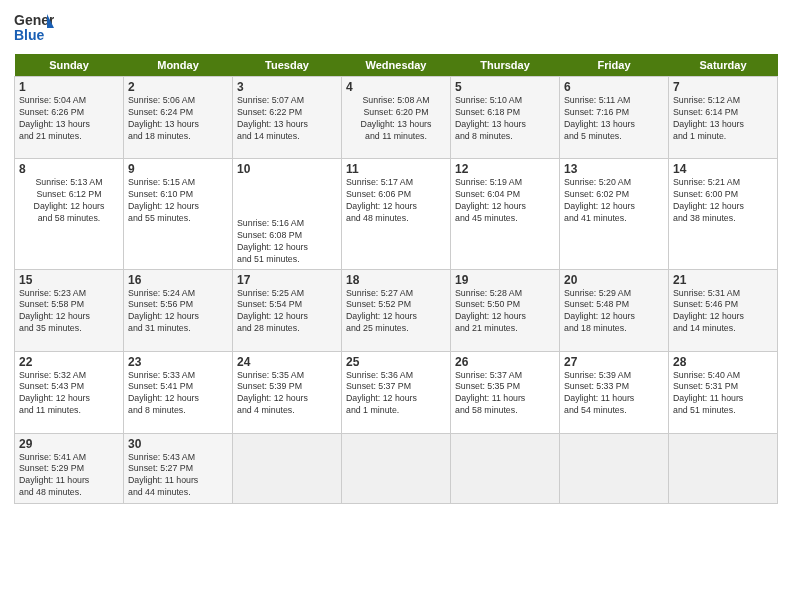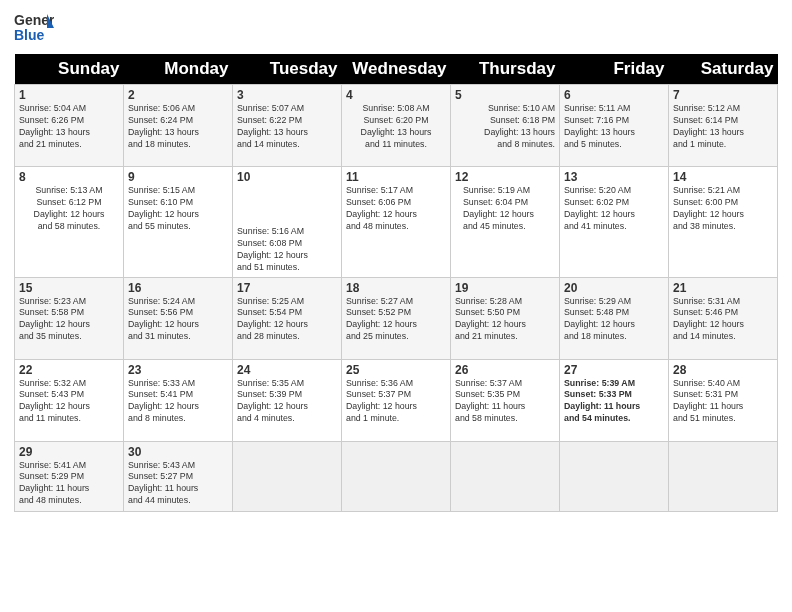--- a/index.html
+++ b/index.html
@@ -37,25 +37,25 @@
     .location {
       font-size: 13px;
       color: #555;
     }
     table {
       width: 100%;
       border-collapse: collapse;
       font-size: 9.5px;
     }
     th {
-      background: #000000;
+      background: #4d7c0f;
       color: #fff;
       padding: 5px 4px;
-      text-align: right;
-      font-size: 17px;
+      text-align: center;
+      font-size: 11px;
       font-weight: bold;
     }
     td {
       border: 1px solid #ccc;
       vertical-align: top;
       padding: 3px 4px;
       width: 14.28%;
       height: 82px;
     }
     tr:nth-child(odd) td {
@@ -138,21 +138,21 @@
           </td>
           <td>
             <span class="day-num">4</span>
             <div class="day-info" style="white-space: pre-line; text-align: center;">Sunrise: 5:08 AM
 Sunset: 6:20 PM
 Daylight: 13 hours
 and 11 minutes.</div>
           </td>
           <td>
             <span class="day-num">5</span>
-            <div class="day-info" style="white-space: pre-line; text-align: right;">Sunrise: 5:10 AM
+            <div class="day-info" style="white-space: pre-line;">Sunrise: 5:10 AM
 Sunset: 6:18 PM
 Daylight: 13 hours
 and 8 minutes.</div>
           </td>
           <td>
             <span class="day-num">6</span>
             <div class="day-info" style="white-space: pre-line;">Sunrise: 5:11 AM
 Sunset: 7:16 PM
 Daylight: 13 hours
 and 5 minutes.</div>
@@ -189,21 +189,21 @@
           </td>
           <td>
             <span class="day-num">11</span>
             <div class="day-info" style="white-space: pre-line;">Sunrise: 5:17 AM
 Sunset: 6:06 PM
 Daylight: 12 hours
 and 48 minutes.</div>
           </td>
           <td>
             <span class="day-num">12</span>
-            <div class="day-info" style="white-space: pre-line; margin-left: 8px;">Sunrise: 5:19 AM
+            <div class="day-info" style="white-space: pre-line;">Sunrise: 5:19 AM
 Sunset: 6:04 PM
 Daylight: 12 hours
 and 45 minutes.</div>
           </td>
           <td>
             <span class="day-num">13</span>
             <div class="day-info" style="white-space: pre-line;">Sunrise: 5:20 AM
 Sunset: 6:02 PM
 Daylight: 12 hours
 and 41 minutes.</div>
@@ -298,21 +298,21 @@
           </td>
           <td>
             <span class="day-num">26</span>
             <div class="day-info" style="white-space: pre-line;">Sunrise: 5:37 AM
 Sunset: 5:35 PM
 Daylight: 11 hours
 and 58 minutes.</div>
           </td>
           <td>
             <span class="day-num">27</span>
-            <div class="day-info" style="white-space: pre-line; font-weight: bold;">Sunrise: 5:39 AM
+            <div class="day-info" style="white-space: pre-line;">Sunrise: 5:39 AM
 Sunset: 5:33 PM
 Daylight: 11 hours
 and 54 minutes.</div>
           </td>
           <td>
             <span class="day-num">28</span>
             <div class="day-info" style="white-space: pre-line;">Sunrise: 5:40 AM
 Sunset: 5:31 PM
 Daylight: 11 hours
 and 51 minutes.</div>

